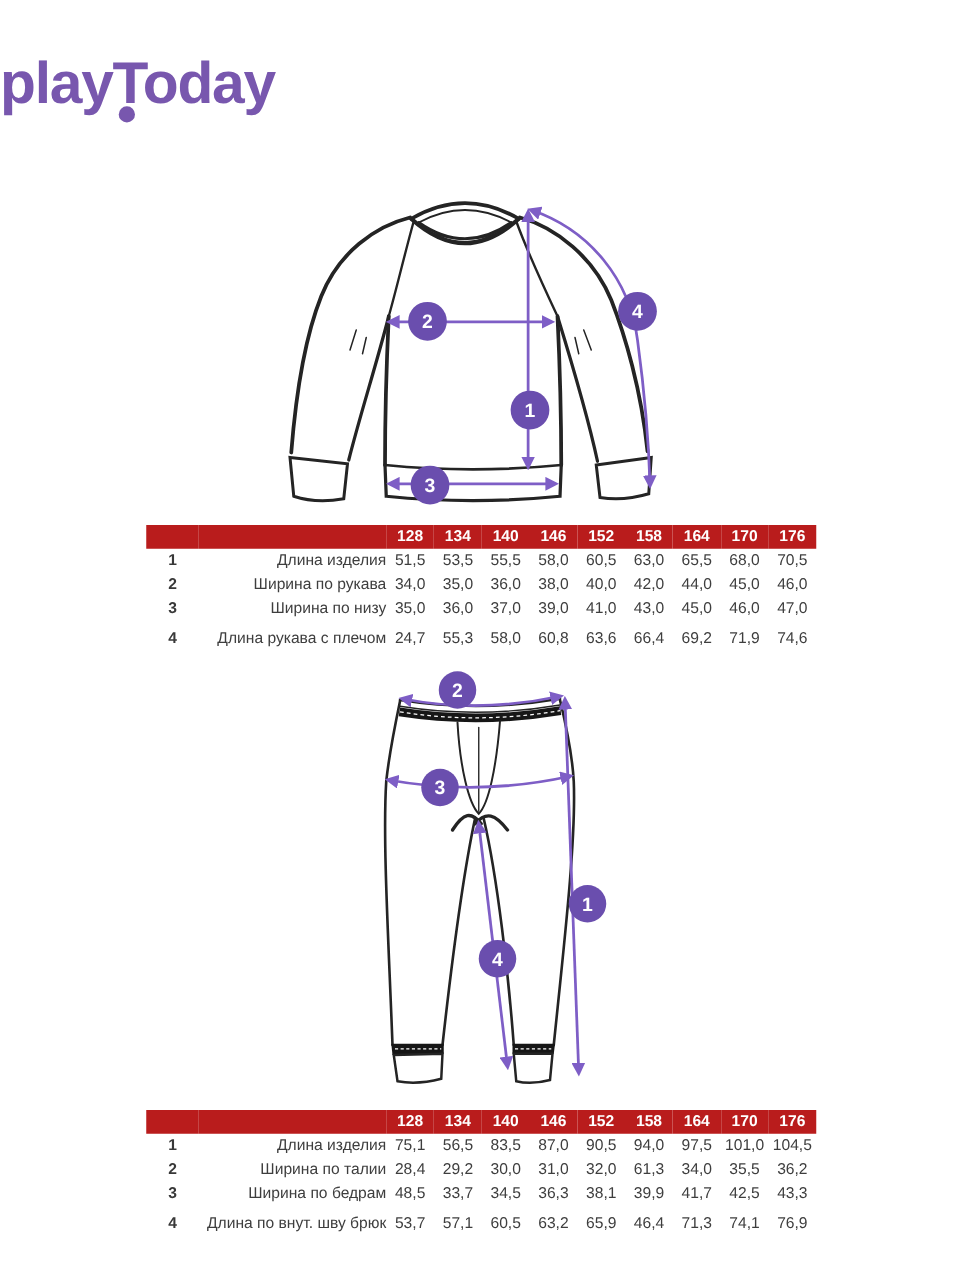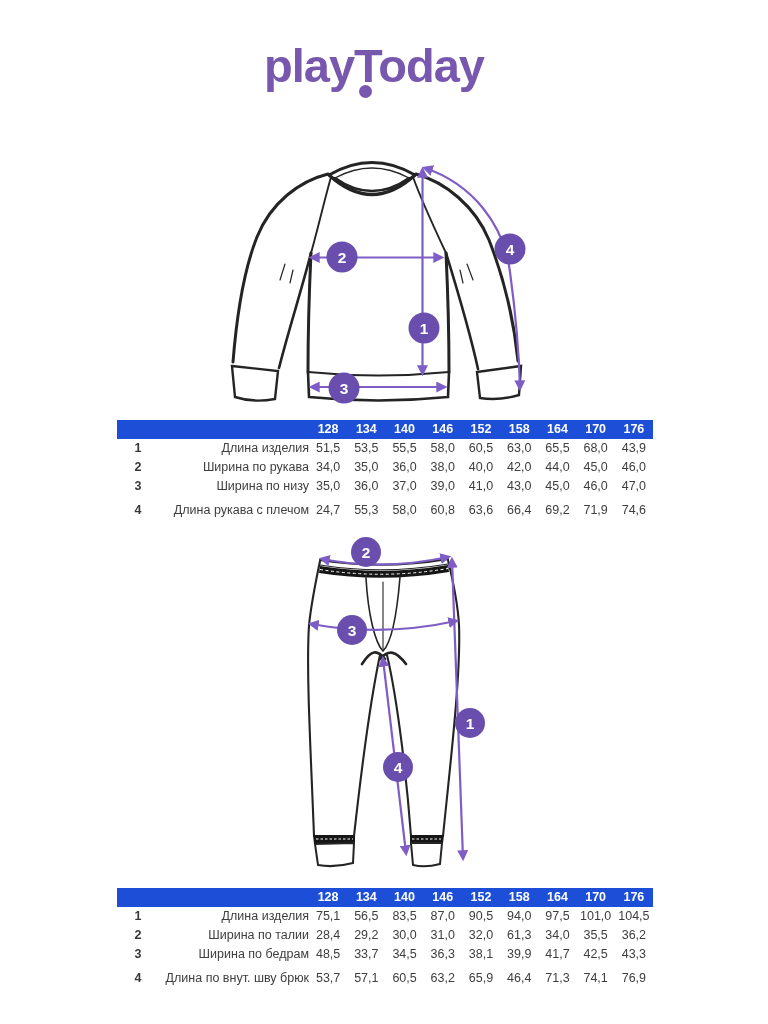--- a/index.html
+++ b/index.html
@@ -6,21 +6,21 @@
   body{
     position:relative;
     width:768px;height:1024px;
     background:#ffffff;
     font-family:"Liberation Sans","DejaVu Sans",sans-serif;
     overflow:hidden;
   }
   
   .logo-wrap{
     position:absolute;left:0;top:38px;width:768px;
-    text-align:center;padding-right:20px;box-sizing:border-box;
+    text-align:left;padding-right:20px;box-sizing:border-box;
   }
   .logo-inner{position:relative;display:inline-block;}
   .logo-text{
     font-size:47px;font-weight:bold;letter-spacing:-1px;
     color:#7857ae;line-height:56px;
   }
   .logo-dot{
     position:absolute;width:13px;height:13px;border-radius:50%;
     background:#7857ae;left:calc(50% - 15px);bottom:-4px;
   }
@@ -33,21 +33,21 @@
   }
   
   .size-table{
     position:absolute;left:117px;width:536px;
     border-collapse:collapse;table-layout:fixed;
     font-size:12.5px;color:#3e3e3e;line-height:1.15;
   }
   .table-sweater{top:420px;}
   .table-pants{top:888px;}
   .size-table thead th{
-    background:#1d4ed8;color:#ffffff;font-weight:bold;
+    background:#b91c1c;color:#ffffff;font-weight:bold;
     height:19px;padding:0;font-size:12.5px;
   }
   .size-table td{padding:0;height:19px;vertical-align:middle;}
   .col-num{width:42px;text-align:center;font-weight:bold;color:#383838;}
   .col-label{width:150px;text-align:right;padding-left:16px;box-sizing:border-box;font-weight:normal;}
   th.col-size,td.col-size{text-align:center;font-weight:normal;}
   .size-table tbody tr.row-last td{padding-top:5px;}
 </style>
 </head>
 <body>
@@ -133,21 +133,21 @@
         <td class="col-num">1</td>
         <td class="col-label">Длина изделия</td>
         <td class="col-size">51,5</td>
         <td class="col-size">53,5</td>
         <td class="col-size">55,5</td>
         <td class="col-size">58,0</td>
         <td class="col-size">60,5</td>
         <td class="col-size">63,0</td>
         <td class="col-size">65,5</td>
         <td class="col-size">68,0</td>
-        <td class="col-size">43,9</td>
+        <td class="col-size">70,5</td>
       </tr>
       <tr>
         <td class="col-num">2</td>
         <td class="col-label">Ширина по рукава</td>
         <td class="col-size">34,0</td>
         <td class="col-size">35,0</td>
         <td class="col-size">36,0</td>
         <td class="col-size">38,0</td>
         <td class="col-size">40,0</td>
         <td class="col-size">42,0</td>

